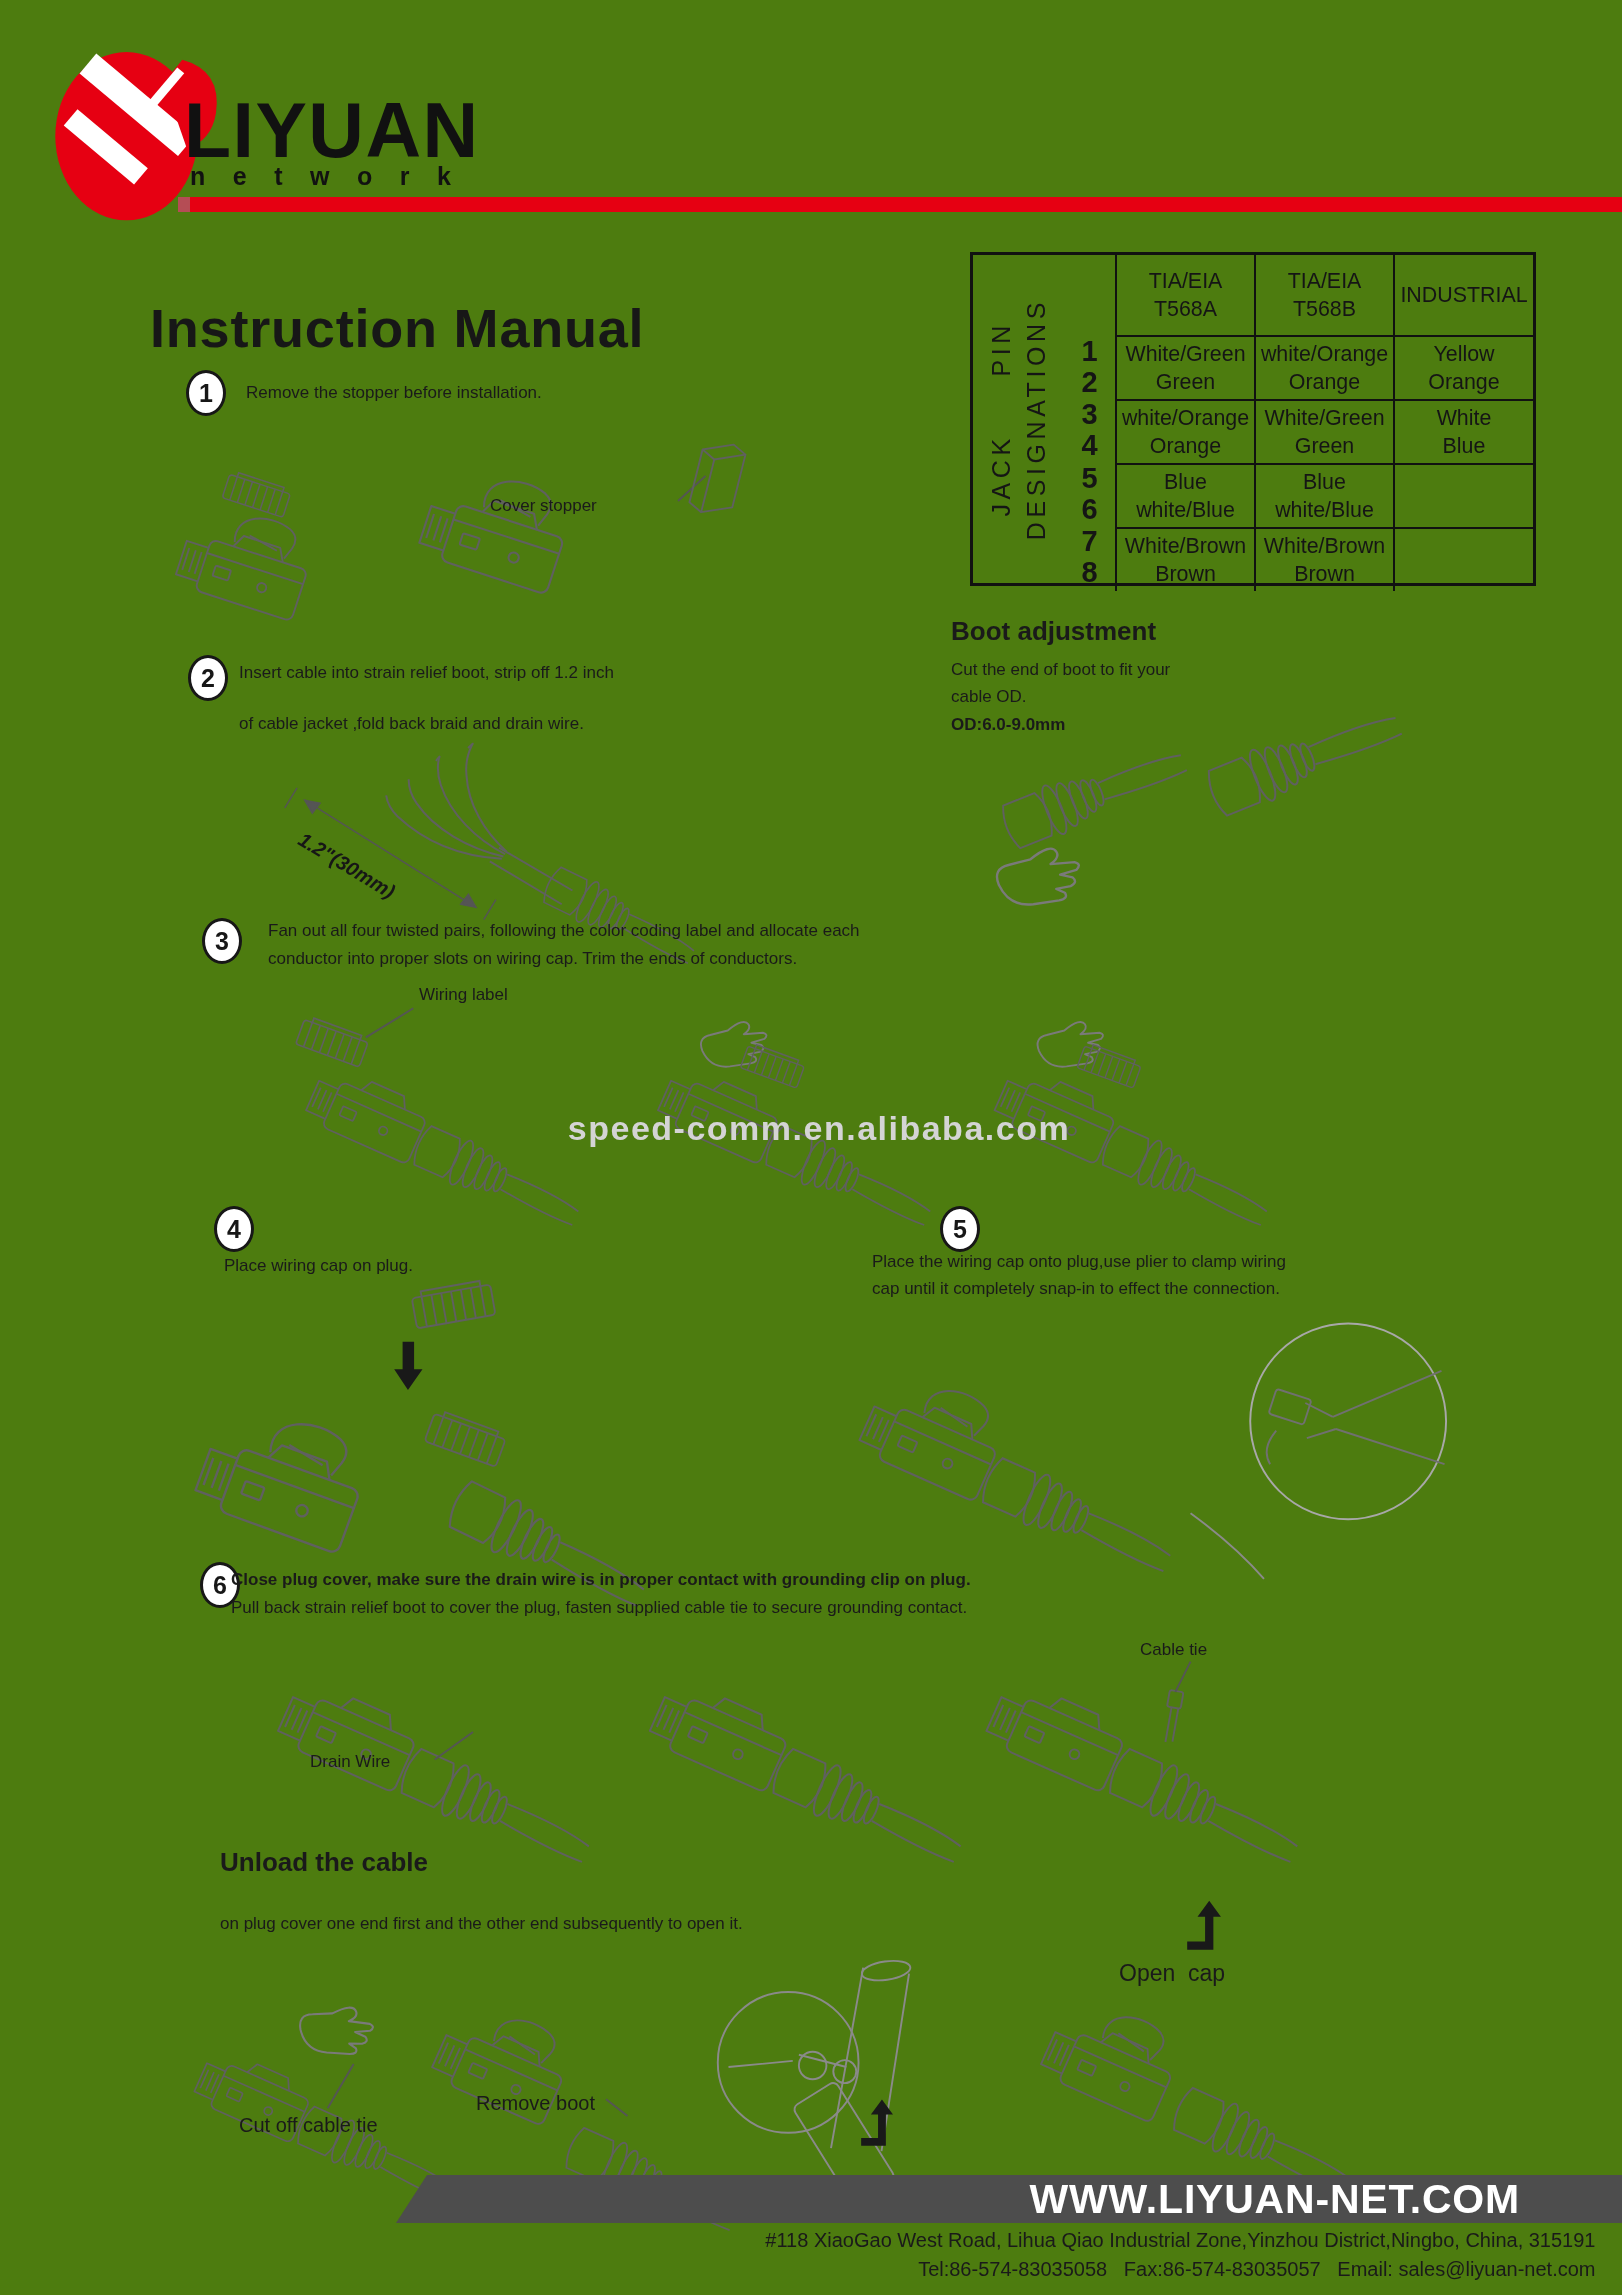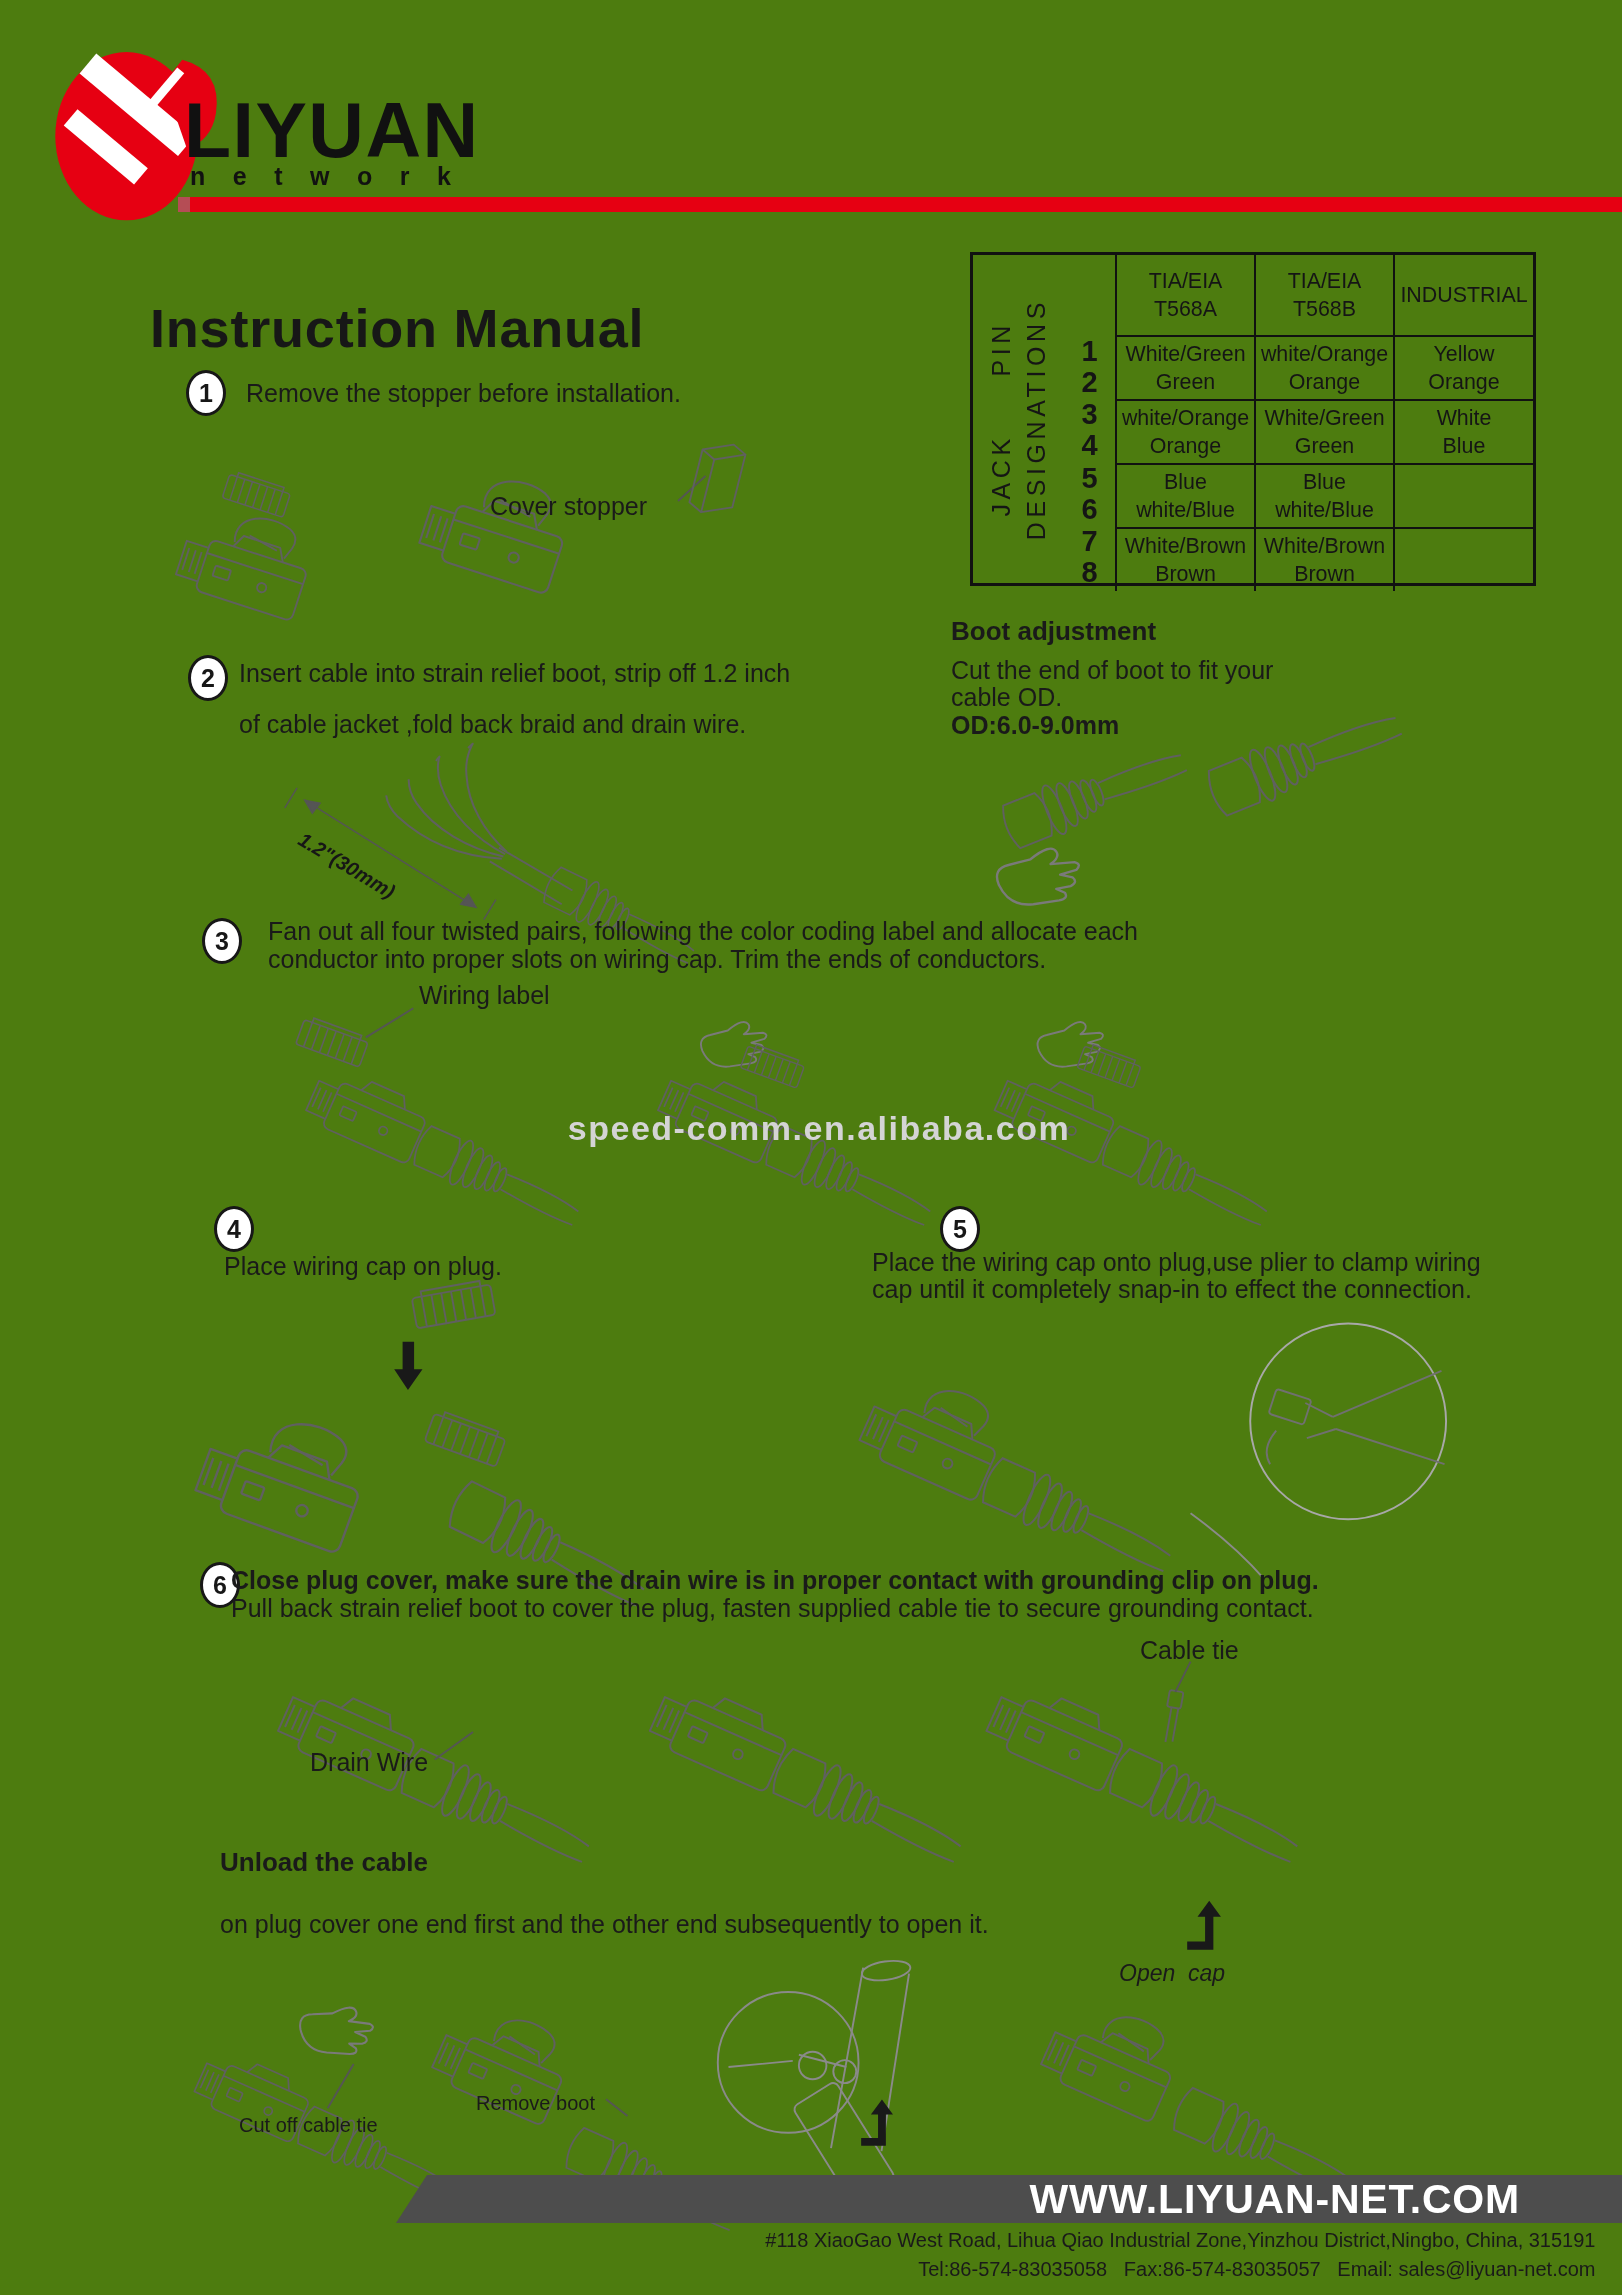--- a/index.html
+++ b/index.html
@@ -1,20 +1,20 @@
 <!DOCTYPE html>
 <html style="font-size:12.2px"><head>
 <meta charset="utf-8">
 <style>
   html,body{margin:0;padding:0;background:#e9e9e9;}
   .page{
     position:relative;width:1623px;height:2295px;background:#4d7c0f;
     font-family:"Liberation Sans", sans-serif;color:#161616;overflow:hidden;
   }
-  .t{position:absolute;white-space:nowrap;color:#1a1a1a;font-size:25px;line-height:26px;}
+  .t{position:absolute;white-space:nowrap;color:#1a1a1a;font-size:17px;line-height:26px;}
   .bold{font-weight:bold;}
   
   .brand-name{position:absolute;left:184px;top:86px;font-size:77px;font-weight:bold;letter-spacing:1.5px;color:#111;}
   .brand-sub{position:absolute;left:190px;top:162px;font-size:25px;font-weight:bold;letter-spacing:27.5px;color:#111;}
   .red-rule{position:absolute;left:178px;top:197px;width:1445px;height:14.5px;background:#e60012;}
   .red-rule::before{content:"";position:absolute;left:0;top:0;width:12.2px;height:14.5px;background:#8d8d8d;opacity:.55;}
   
   .doc-title{position:absolute;left:150px;top:297px;font-size:54px;font-weight:bold;letter-spacing:0.8px;color:#171717;}
   
   .cnum{position:absolute;width:34px;height:40px;border:3.1px solid #171717;border-radius:50%;
@@ -414,21 +414,21 @@
   <div class="cnum" style="left:200px;top:1562px;">6</div>
   <div class="t" style="left:231px;top:1567px;font-weight:bold;">Close plug cover, make sure the drain wire is in proper contact with grounding clip on plug.</div>
   <div class="t" style="left:231px;top:1595px;">Pull back strain relief boot to cover the plug, fasten supplied cable tie to secure grounding contact.</div>
   <div class="t" style="left:1140px;top:1637px;">Cable tie</div>
   <div class="t" style="left:310px;top:1749px;">Drain Wire</div>
 
   <div class="t bold" style="left:220px;top:1849px;font-size:26px;">Unload the cable</div>
   <div class="t" style="left:220px;top:1911px;">on plug cover one end first and the other end subsequently to open it.</div>
   <div class="t" style="left:239px;top:2112px;font-size:20px;">Cut off cable tie</div>
   <div class="t" style="left:476px;top:2090px;font-size:20px;">Remove boot</div>
-  <div class="t" style="left:1119px;top:1960px;font-size:23px;font-style:italic;">Open&nbsp; cap</div>
+  <div class="t" style="left:1119px;top:1960px;font-size:23px;">Open&nbsp; cap</div>
 
   <div class="footer-bar">
     <span class="footer-site">WWW.LIYUAN-NET.COM</span>
   </div>
   <div class="footer-info">
     <div class="footer-addr">#118 XiaoGao West Road, Lihua Qiao Industrial Zone,Yinzhou District,Ningbo, China, 315191</div>
     <div class="footer-contact">Tel:86-574-83035058&nbsp;&nbsp;&nbsp;Fax:86-574-83035057&nbsp;&nbsp;&nbsp;Email: sales@liyuan-net.com</div>
   </div>
 
 </div>

